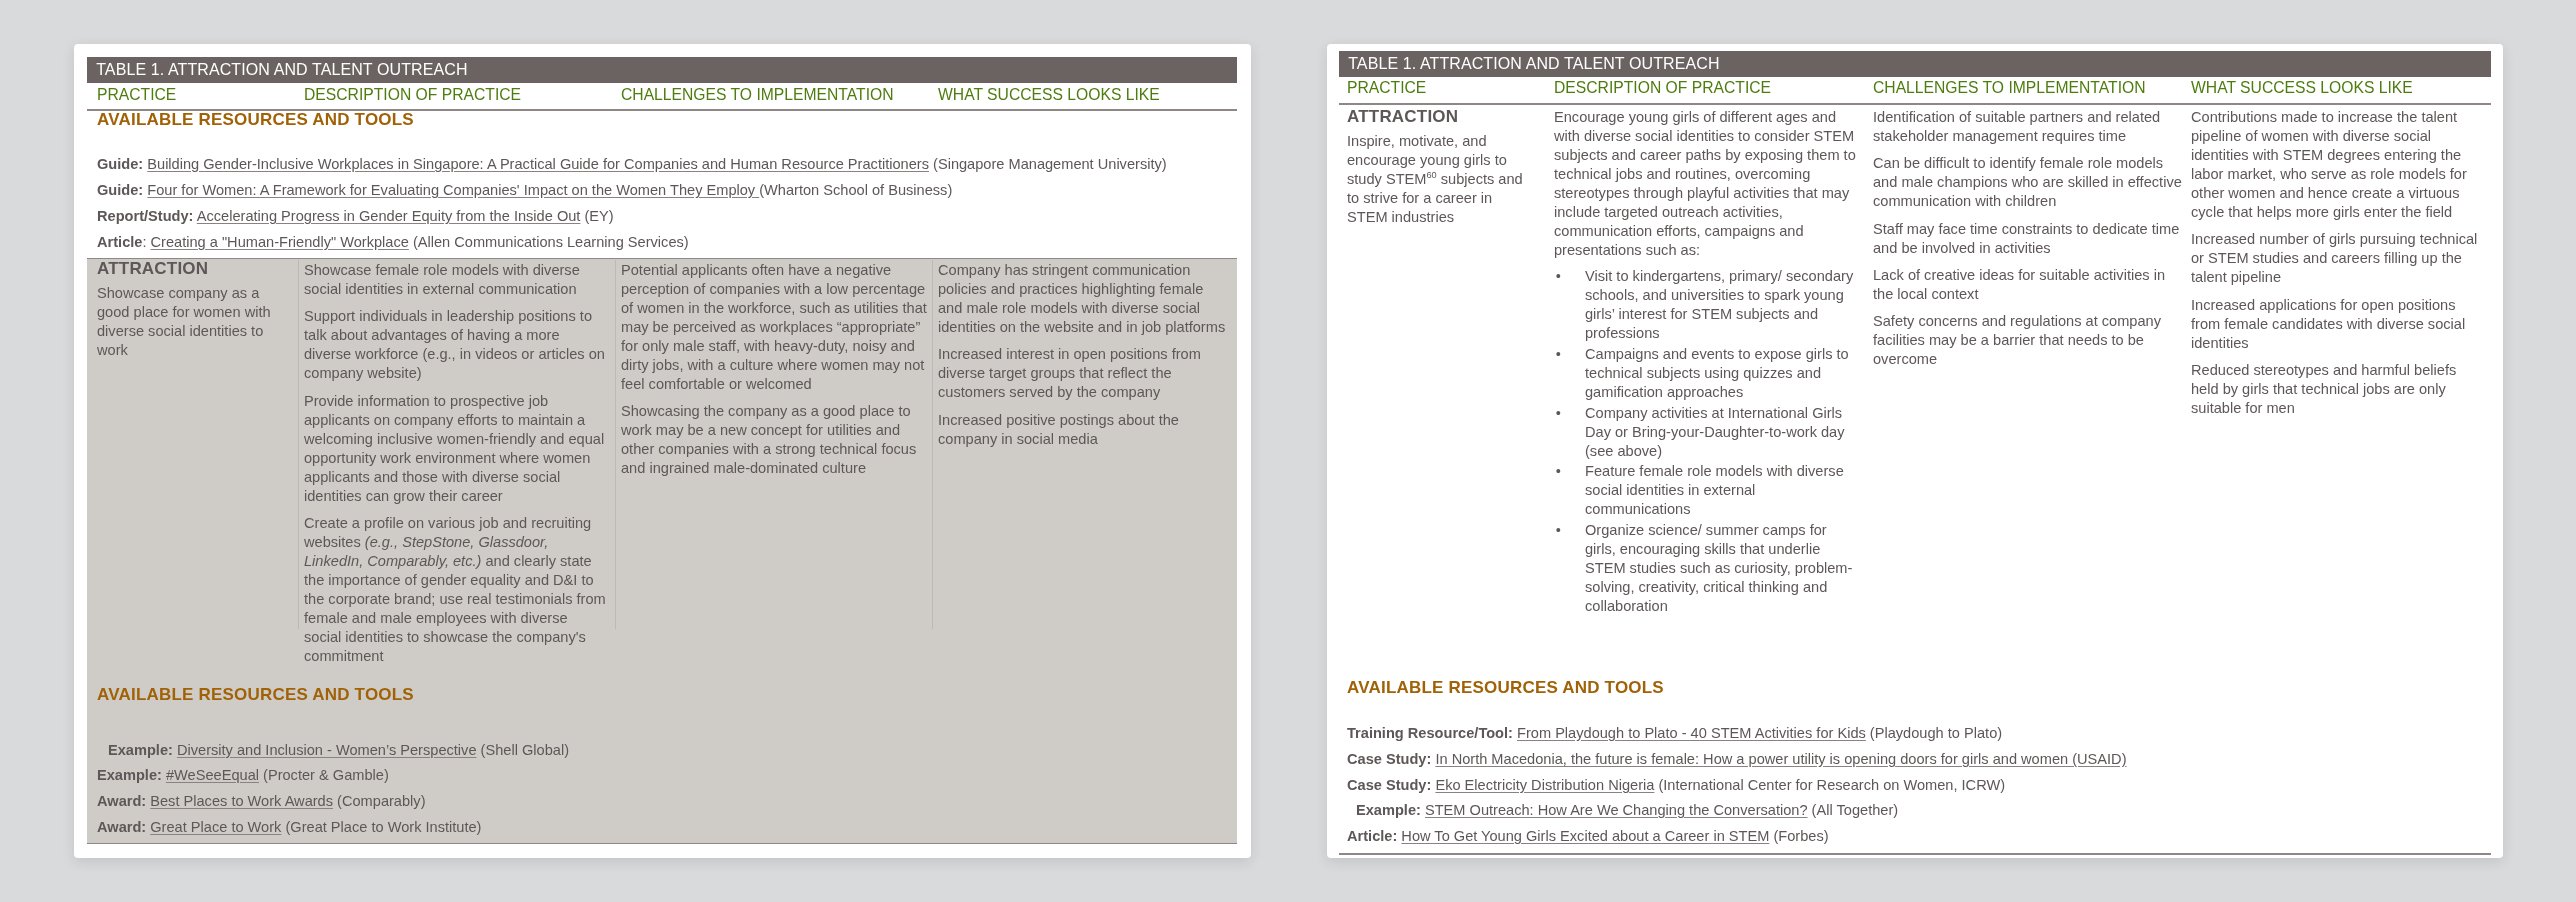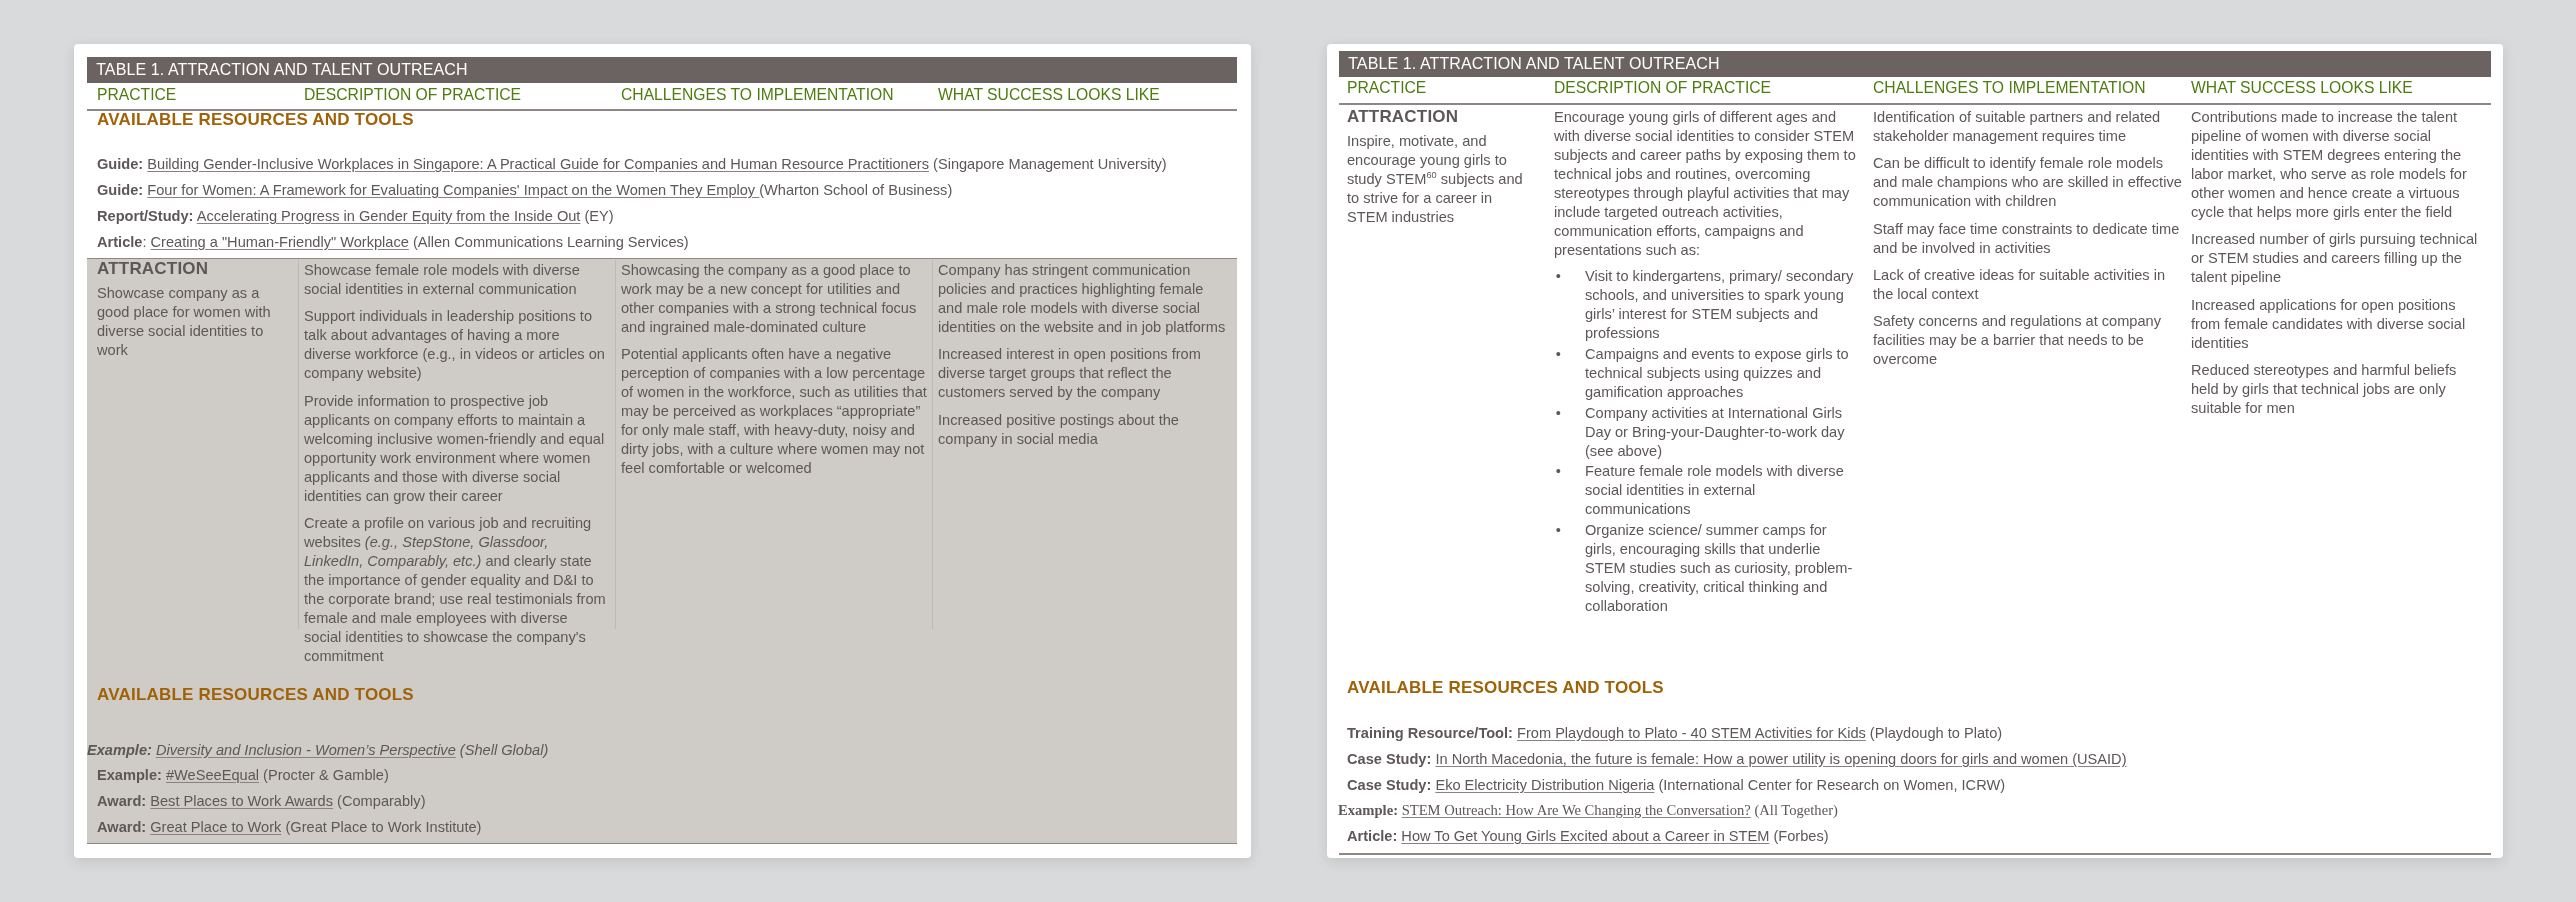--- a/index.html
+++ b/index.html
@@ -109,33 +109,33 @@
   </div>
 
   <div class="cell" style="left:230px; top:217px; width:304px;">
     <p>Showcase female role models with diverse social identities in external communication</p>
     <p>Support individuals in leadership positions to talk about advantages of having a more diverse workforce (e.g., in videos or articles on company website)</p>
     <p>Provide information to prospective job applicants on company efforts to maintain a welcoming inclusive women-friendly and equal opportunity work environment where women applicants and those with diverse social identities can grow their career</p>
     <p><span>Create a profile on various job and recruiting websites </span><i>(e.g., StepStone, Glassdoor, LinkedIn, Comparably, etc.)</i><span> and clearly state the importance of gender equality and D&amp;I to the corporate brand; use real testimonials from female and male employees with diverse social identities to showcase the company's commitment</span></p>
   </div>
 
   <div class="cell" style="left:547px; top:217px; width:306px;">
+    <p>Potential applicants often have a negative perception of companies with a low percentage of women in the workforce, such as utilities that may be perceived as workplaces “appropriate” for only male staff, with heavy-duty, noisy and dirty jobs, with a culture where women may not feel comfortable or welcomed</p>
     <p>Showcasing the company as a good place to work may be a new concept for utilities and other companies with a strong technical focus and ingrained male-dominated culture</p>
-    <p>Potential applicants often have a negative perception of companies with a low percentage of women in the workforce, such as utilities that may be perceived as workplaces “appropriate” for only male staff, with heavy-duty, noisy and dirty jobs, with a culture where women may not feel comfortable or welcomed</p>
   </div>
 
   <div class="cell" style="left:864px; top:217px; width:293px;">
     <p>Company has stringent communication policies and practices highlighting female and male role models with diverse social identities on the website and in job platforms</p>
     <p>Increased interest in open positions from diverse target groups that reflect the customers served by the company</p>
     <p>Increased positive postings about the company in social media</p>
   </div>
 
   <div class="section-title" style="left:23px; top:641px;">AVAILABLE RESOURCES AND TOOLS</div>
 
-  <div class="res-line" style="left:13px; top:697px;font-style:italic;">
+  <div class="res-line" style="left:34px; top:697px;">
     <b>Example:</b>
     <span class="lnk"> Diversity and Inclusion - Women’s Perspective</span><span> (Shell Global)</span>
   </div>
   <div class="res-line" style="left:23px; top:722px;">
     <b>Example:</b>
     <span class="lnk">#WeSeeEqual</span><span> (Procter &amp; Gamble)</span>
   </div>
   <div class="res-line" style="left:23px; top:748px;">
     <b>Award:</b>
     <span class="lnk">Best Places to Work Awards</span><span> (Comparably)</span>
@@ -193,21 +193,21 @@
     <span class="lnk">From Playdough to Plato - 40 STEM Activities for Kids</span><span> (Playdough to Plato)</span>
   </div>
   <div class="res-line" style="left:20px; top:706px;">
     <b>Case Study:</b>
     <span class="lnk">In North Macedonia, the future is female: How a power utility is opening doors for girls and women (USAID)</span><span></span>
   </div>
   <div class="res-line" style="left:20px; top:732px;">
     <b>Case Study:</b>
     <span class="lnk">Eko Electricity Distribution Nigeria</span><span> (International Center for Research on Women, ICRW)</span>
   </div>
-  <div class="res-line" style="left:11px; top:757px;font-family:Liberation Serif, serif;">
+  <div class="res-line" style="left:29px; top:757px;">
     <b>Example:</b>
     <span class="lnk">STEM Outreach: How Are We Changing the Conversation?</span><span> (All Together)</span>
   </div>
   <div class="res-line" style="left:20px; top:783px;">
     <b>Article:</b>
     <span class="lnk">How To Get Young Girls Excited about a Career in STEM</span><span> (Forbes)</span>
   </div>
   <div class="hr" style="left:12px; top:809px; width:1152px;"></div>
 </div>
 

